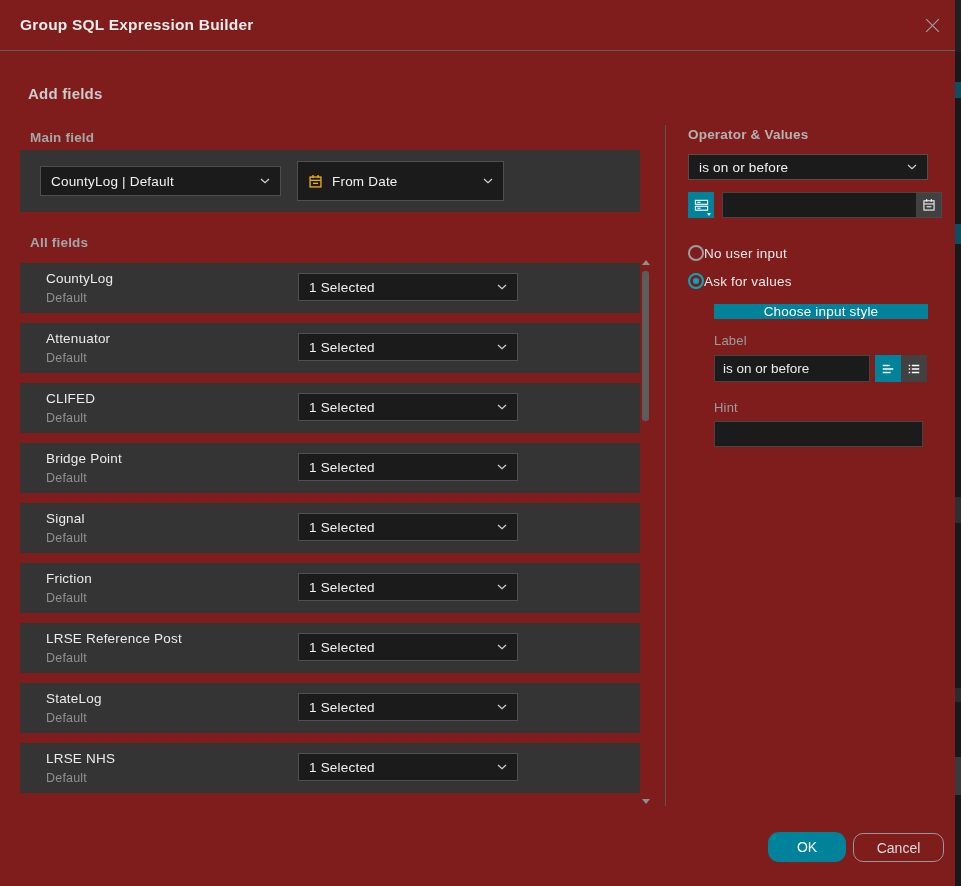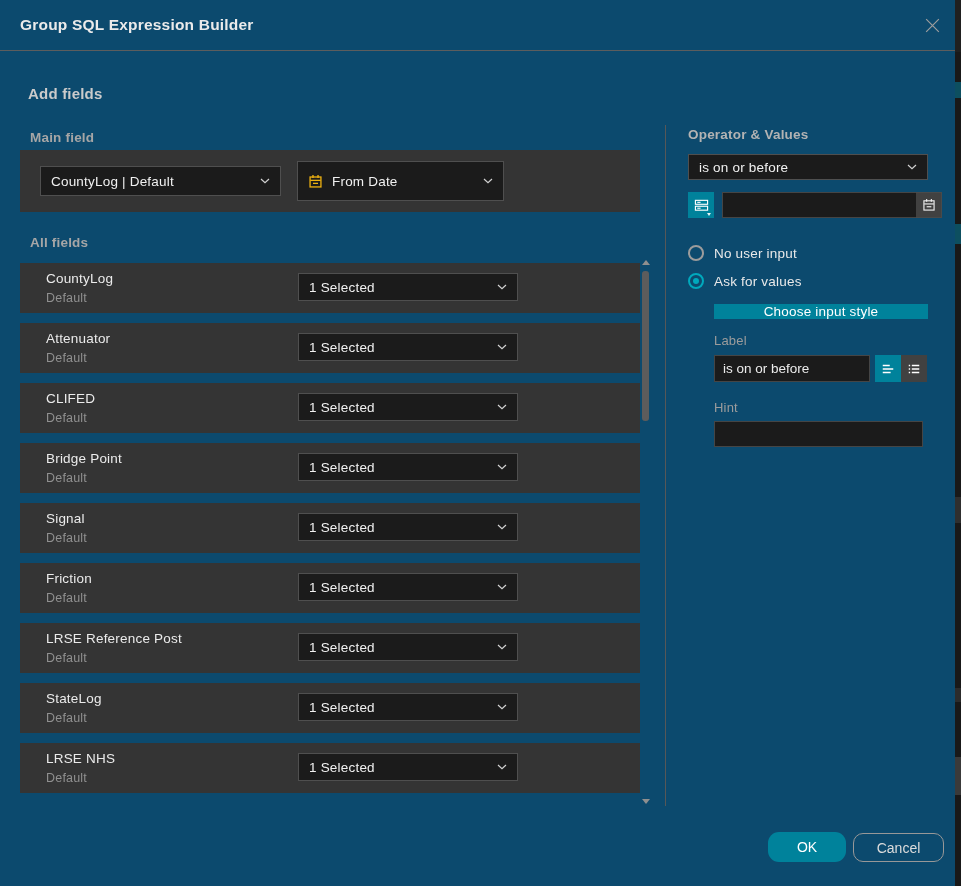--- a/index.html
+++ b/index.html
@@ -8,21 +8,21 @@
     --calendar-icon:#eeb211;
     --row-bg:#343434;
     --input-bg:#1b1b1b;
   }
   *{box-sizing:border-box;margin:0;padding:0}
   html,body{width:961px;height:886px}
   body{
     position:relative;overflow:hidden;background:#191919;
     font-family:"Liberation Sans",sans-serif;color:#e8e8e8;letter-spacing:.2px;
   }
-  .dialog{position:absolute;left:0;top:0;width:955px;height:886px;background:#0c4a6e}
+  .dialog{position:absolute;left:0;top:0;width:955px;height:886px;background:#7f1d1d}
 
   
   .titlebar{position:absolute;left:0;top:0;width:100%;height:51px;border-bottom:1px solid #5d5d5d;display:flex;align-items:center;padding:0 20px}
   .title{font-size:15.5px;font-weight:700;color:#ebebeb}
   .close{position:absolute;right:13px;top:16px;width:19px;height:19px;cursor:pointer}
 
   
   .h-add{position:absolute;left:28px;top:85px;font-size:15px;font-weight:700;color:#cbcbcb}
   .sec-label{position:absolute;font-size:13.5px;font-weight:700;color:#a6a6a6}
 
@@ -57,21 +57,21 @@
   .op-heading{position:absolute;left:0;top:7px;font-size:13.5px;font-weight:700;color:#b3b3b3}
   .op-select{position:absolute;left:0;top:34px;width:240px;height:26px}
   .value-row{position:absolute;left:0;top:72px;width:240px;height:26px;display:flex;align-items:stretch}
   .icon-btn{width:26px;height:26px;flex:none;display:flex;align-items:center;justify-content:center;border:none;cursor:pointer;position:relative}
   .icon-btn.teal{background:var(--accent)}
   .icon-btn.gray{background:#414141}
   .type-caret{position:absolute;right:3px;bottom:2px;width:0;height:0;border-left:2.5px solid transparent;border-right:2.5px solid transparent;border-top:3px solid #e8f4f6}
   .value-input{flex:1;height:26px;margin-left:8px;border-right:none}
   .value-row .icon-btn.gray{border:1px solid #4a4a4a;border-left:none}
 
-  .radio-row{position:absolute;left:0;display:flex;align-items:center;gap:10px;cursor:pointer}
+  .radio-row{position:absolute;left:0;display:flex;align-items:center;cursor:pointer}
   .radio{width:16px;height:16px;flex:none;border-radius:50%;border:2px solid #9c9c9c;position:relative;background:transparent}
   .radio.checked{border-color:var(--radio-accent)}
   .radio.checked::after{content:"";position:absolute;left:3px;top:3px;width:6px;height:6px;border-radius:50%;background:var(--radio-accent)}
   .radio-label{font-size:13.5px;color:#e9e9e9}
 
   .choose-btn{position:absolute;left:26px;top:184px;width:214px;height:15px;background:var(--accent);border:none;color:#fff;font-size:13.5px;font-family:"Liberation Sans",sans-serif;cursor:pointer;letter-spacing:.2px}
   .lbl{position:absolute;left:26px;font-size:13px;color:#9c9c9c}
   .label-row{position:absolute;left:26px;top:235px;width:214px;height:27px;display:flex;align-items:center}
   .label-input{width:156px;height:27px}
   .label-row .btn-group{display:flex;margin-left:5px}

